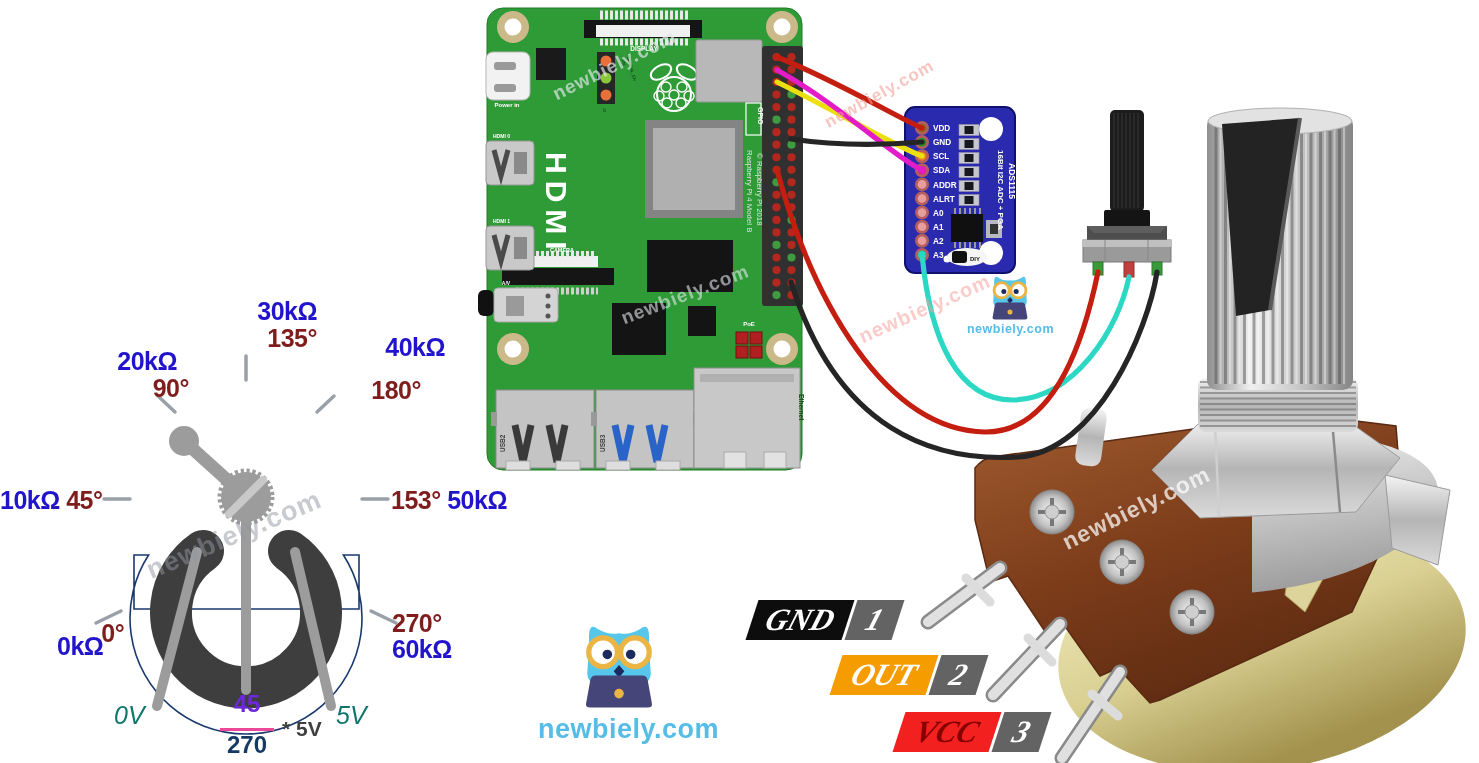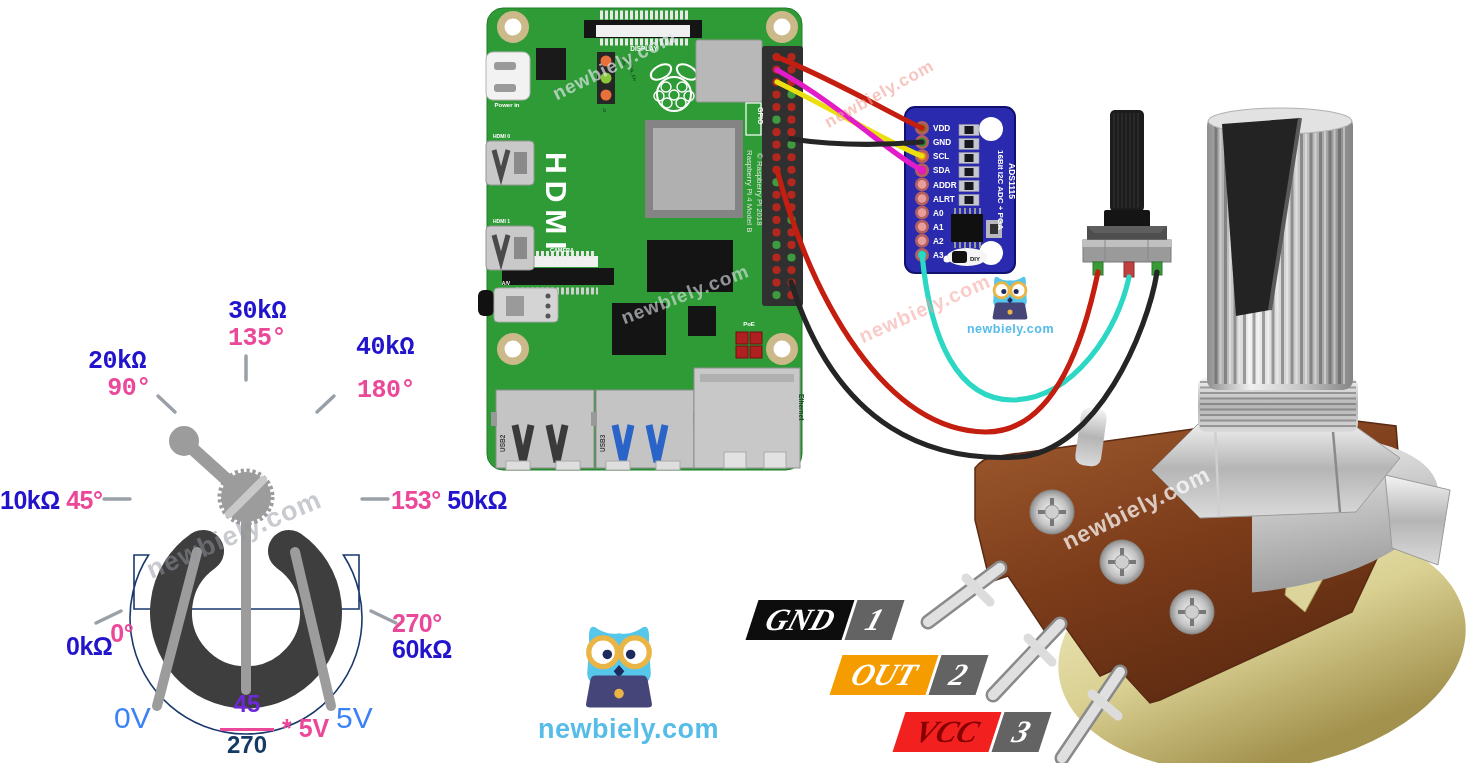--- a/index.html
+++ b/index.html
@@ -1,27 +1,27 @@
 <!DOCTYPE html>
 <html><head>
 <meta charset="utf-8">
 <style>
   html,body{margin:0;padding:0;background:#fff;font-family:"Liberation Sans",sans-serif;}
   #canvas{position:relative;width:1479px;height:763px;background:#fff;overflow:hidden;}
   #gfx{position:absolute;left:0;top:0;}
   .lbl{position:absolute;font-weight:bold;font-size:25px;white-space:nowrap;letter-spacing:-0.5px;}
-  .ctr{text-align:center;font-family:Liberation Mono, monospace;}
+  .ctr{text-align:right;}
   .b{color:#2114cc;}
-  .r{color:#ec4899;}
-  .legv{position:absolute;font-size:30px;color:#3b82f6;white-space:nowrap;}
+  .r{color:#7f1d1d;}
+  .legv{position:absolute;font-style:italic;font-size:25px;color:#0f766e;white-space:nowrap;}
   .frac{position:absolute;display:flex;align-items:center;gap:8px;}
   .frac .col{width:54px;text-align:center;font-weight:bold;}
   .frac .num{color:#6d28d9;font-size:24px;padding-bottom:10px;}
   .frac .den{color:#153a64;font-size:24px;border-top:3px solid #ec4899;padding-top:0;}
-  .frac .mult{color:#ec4899;font-size:25px;font-weight:bold;padding-top:8px;}
+  .frac .mult{color:#404040;font-size:21px;font-weight:bold;padding-top:8px;}
   .wm{position:absolute;font-weight:bold;white-space:nowrap;pointer-events:none;transform-origin:left center;letter-spacing:1px;}
   .tag{position:absolute;display:flex;gap:3px;transform:skewX(-18deg);font-family:"Liberation Serif",serif;font-style:italic;font-weight:bold;font-size:31px;height:40px;line-height:40px;}
   .tag .nm{width:96px;text-align:center;color:#fff;}
   .tag .no{width:47px;text-align:center;color:#fff;background:#636363;}
   .brandtext{position:absolute;font-weight:bold;color:#56bce8;text-align:center;letter-spacing:0.5px;}
 </style>
 </head>
 <body>
 
 <div id="canvas">
@@ -471,30 +471,30 @@
 
   <use href="#owl" x="566" y="612" width="106" height="106"></use>
   <use href="#owl" x="982" y="266" width="56" height="62"></use>
 </svg>
 
   <div class="lbl b ctr" style="left:197px;top:297px;width:120px">30kΩ</div>
   <div class="lbl r ctr" style="left:197px;top:324px;width:120px">135°</div>
   <div class="lbl b ctr" style="left:57px;top:347px;width:120px">20kΩ</div>
   <div class="lbl r ctr" style="left:69px;top:374px;width:120px">90°</div>
   <div class="lbl b ctr" style="left:325px;top:333px;width:120px">40kΩ</div>
-  <div class="lbl r ctr" style="left:326px;top:376px;width:120px">180°</div>
+  <div class="lbl r ctr" style="left:301px;top:376px;width:120px">180°</div>
   <div class="lbl" style="left:0;top:486px;width:97px;text-align:left">
     <span class="b">10kΩ</span>
     <span class="r">45°</span>
   </div>
   <div class="lbl" style="left:391px;top:486px">
     <span class="r">153°</span>
     <span class="b">50kΩ</span>
   </div>
-  <div class="lbl" style="left:66px;top:632px">
+  <div class="lbl" style="left:57px;top:632px">
     <span class="b">0kΩ</span><span class="r" style="position:relative;top:-13px;margin-left:-2px">0°</span>
   </div>
   <div class="lbl" style="left:392px;top:610px;line-height:26px">
     <div class="r">270°</div>
     <div class="b" style="">60kΩ</div>
   </div>
   <div class="legv" style="left:114px;top:701px">0V</div>
   <div class="frac" style="left:220px;top:690px">
     <div class="col">
       <div class="num">45</div>

